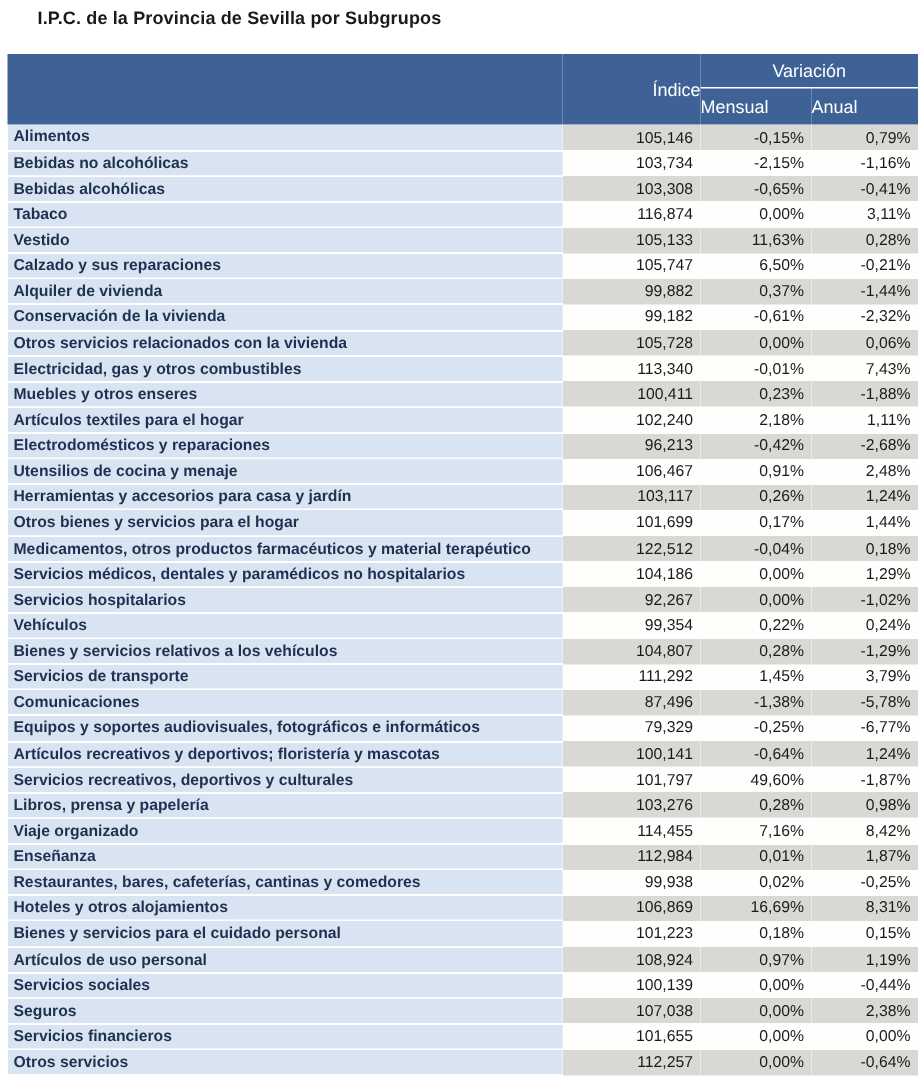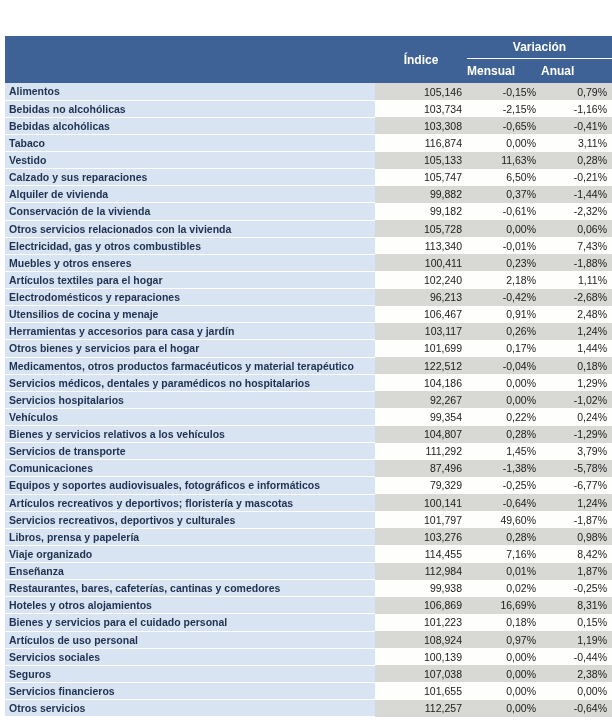--- a/index.html
+++ b/index.html
@@ -34,33 +34,33 @@
     font-size: 10.5px;
   }
   col.c-label   { width: 370px; }
   col.c-indice  { width: 92px; }
   col.c-mensual { width: 74px; }
   col.c-anual   { width: 71px; }
 
   thead th {
     background: var(--header-bg, #3E6295);
     color: var(--header-text, #ffffff);
-    font-weight: bold;
+    font-weight: normal;
     font-size: 12px;
     padding: 0;
   }
   tr.hrow1 { height: 22px; }
   tr.hrow2 { height: 25px; }
   th.h-variacion {
     border-bottom: 1.5px solid #ffffff;
     text-align: center;
     vertical-align: middle;
   }
   th.h-indice {
-    text-align: center;
+    text-align: right;
     vertical-align: middle;
   }
   th.h-sub {
     text-align: left;
     vertical-align: middle;
   }
 
   tbody tr { height: 17.14px; }
   tbody td {
     padding: 0;
@@ -82,20 +82,21 @@
     color: #1a1a1a;
   }
   tbody tr:nth-child(odd)  td.num { background: var(--stripe-gray, #D8D8D4); }
   tbody tr:nth-child(even) td.num { background: var(--stripe-white, #FEFEFC); }
 </style>
 </head>
 <body>
 
 <div class="page">
 
+  <div class="page-title">I.P.C. de la Provincia de Sevilla por Subgrupos</div>
 
   <table class="ipc">
     <colgroup>
       <col class="c-label">
       <col class="c-indice">
       <col class="c-mensual">
       <col class="c-anual">
     </colgroup>
     <thead>
       <tr class="hrow1">

